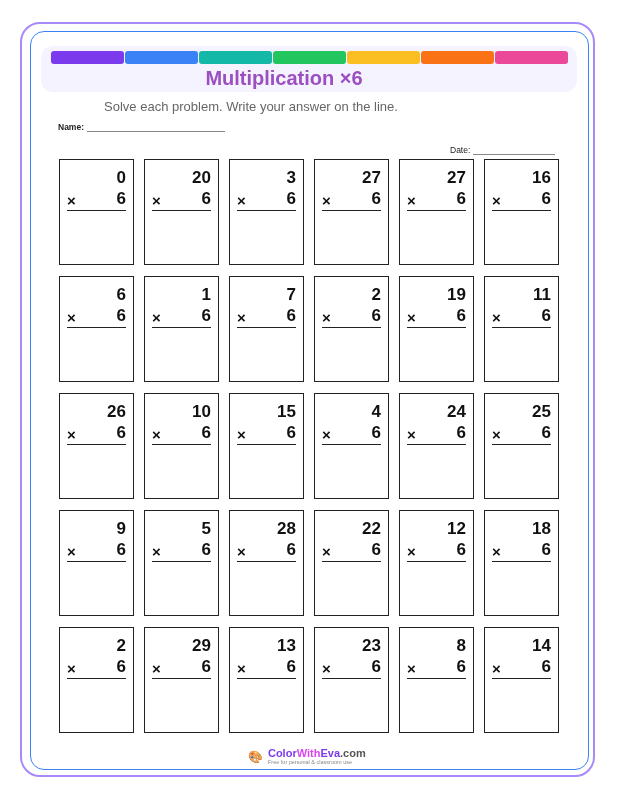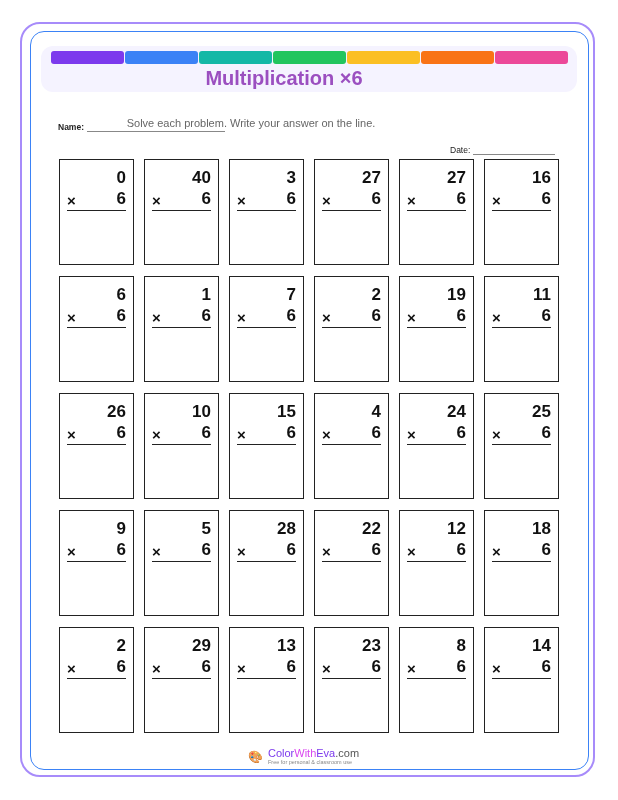--- a/index.html
+++ b/index.html
@@ -3,32 +3,32 @@
 <meta charset="utf-8">
 <style>
   html, body { margin:0; padding:0; background:#ffffff; }
   body { width:618px; height:800px; position:relative; overflow:hidden; font-family:"Liberation Sans", sans-serif; }
   .outer { position:absolute; left:20px; top:22px; width:575px; height:755px; border:2px solid #a78bfa; border-radius:20px; box-sizing:border-box; }
   .inner { position:absolute; left:30px; top:31px; width:559px; height:739px; border:1.5px solid #3b82f6; border-radius:14px; box-sizing:border-box; }
   .header-panel { position:absolute; left:41px; top:46px; width:536px; height:46px; background:#f5f3ff; border-radius:12px; }
   .stripes { position:absolute; left:51px; top:51px; width:517px; height:13px; display:flex; gap:1px; }
   .stripe { flex:1; border-radius:3px; height:13px; }
   .title { position:absolute; left:0; width:568px; top:67px; text-align:center; font-size:20px; font-weight:bold; color:#9b4fc0; }
-  .instr { position:absolute; left:0; width:502px; top:117px; text-align:center; font-size:11px; color:#666; }
+  .instr { position:absolute; left:0; width:502px; top:99px; text-align:center; font-size:13px; color:#666; }
   .name-field { position:absolute; left:58px; top:122px; font-size:8.5px; color:#222;font-weight:bold; }
   .date-field { position:absolute; left:450px; top:122px; font-size:8.5px; color:#222;margin-top:23px; }
   .blank { display:inline-block; border-bottom:1px solid #888; vertical-align:bottom; margin-left:3px; height:9px; }
   .grid { position:absolute; left:59px; top:159px; display:grid; grid-template-columns:repeat(6, 75px); grid-auto-rows:106px; column-gap:10px; row-gap:11px; }
   .card { border:1.5px solid #222; box-sizing:border-box; position:relative; background:#fff; }
   .top-num { position:absolute; right:7px; top:9px; font-size:17px; font-weight:bold; color:#111; line-height:18px; }
   .op { position:absolute; left:7px; top:32px; font-size:15px; font-weight:bold; color:#111; line-height:18px; }
   .mult { position:absolute; right:7px; top:30px; font-size:17px; font-weight:bold; color:#111; line-height:18px; }
   .rule { position:absolute; left:7px; right:7px; top:50px; border-top:1.5px solid #222; }
   .footer { position:absolute; left:248px; top:748px; display:flex; align-items:center; gap:5px; }
-  .brand { font-size:11px; font-weight:normal; line-height:11px; }
+  .brand { font-size:11px; font-weight:bold; line-height:11px; }
   .tag { font-size:5.5px; color:#888; line-height:7px; }
 </style>
 </head>
 <body>
 
 <div class="outer"></div>
 <div class="inner"></div>
 <div class="header-panel"></div>
 <div class="stripes" id="stripes">
     <div class="stripe" style="background: rgb(124, 58, 237);"></div>
@@ -49,21 +49,21 @@
 </div>
 
 <div class="grid" id="grid">
     <div class="card">
       <span class="top-num">0</span>
       <span class="op">×</span>
       <span class="mult">6</span>
       <div class="rule"></div>
     </div>
     <div class="card">
-      <span class="top-num">40</span>
+      <span class="top-num">20</span>
       <span class="op">×</span>
       <span class="mult">6</span>
       <div class="rule"></div>
     </div>
     <div class="card">
       <span class="top-num">3</span>
       <span class="op">×</span>
       <span class="mult">6</span>
       <div class="rule"></div>
     </div>

